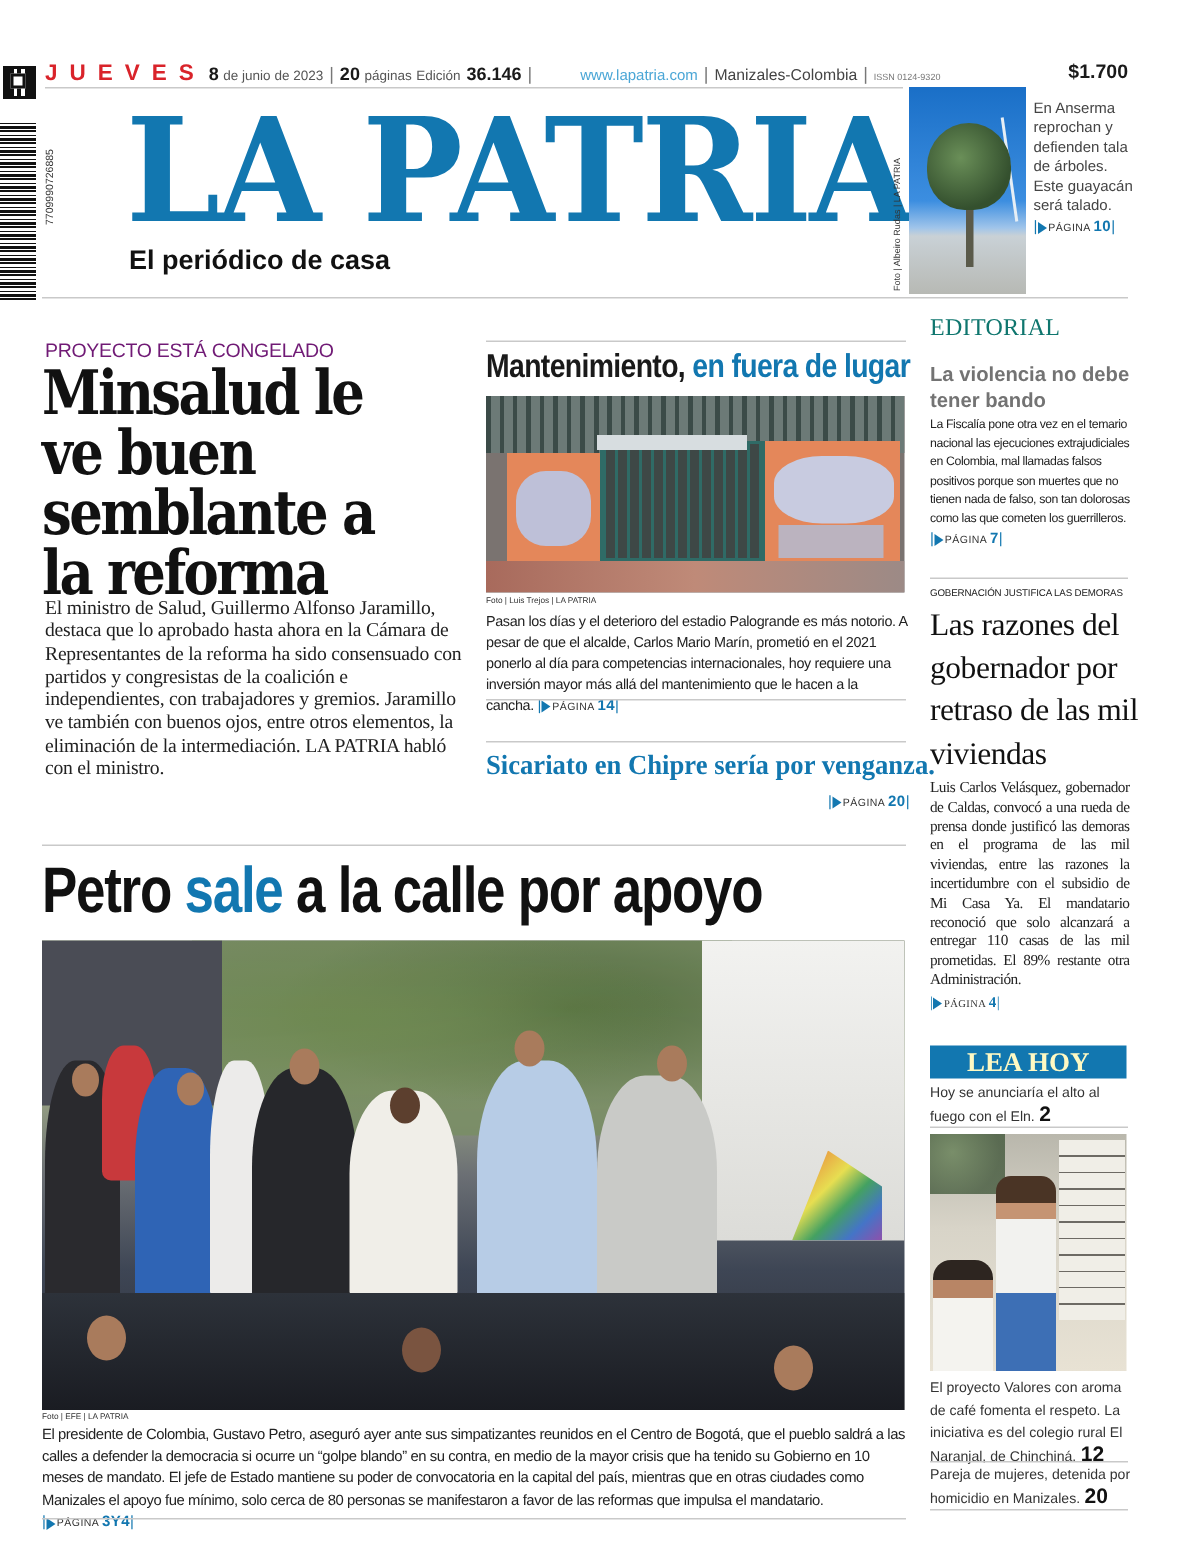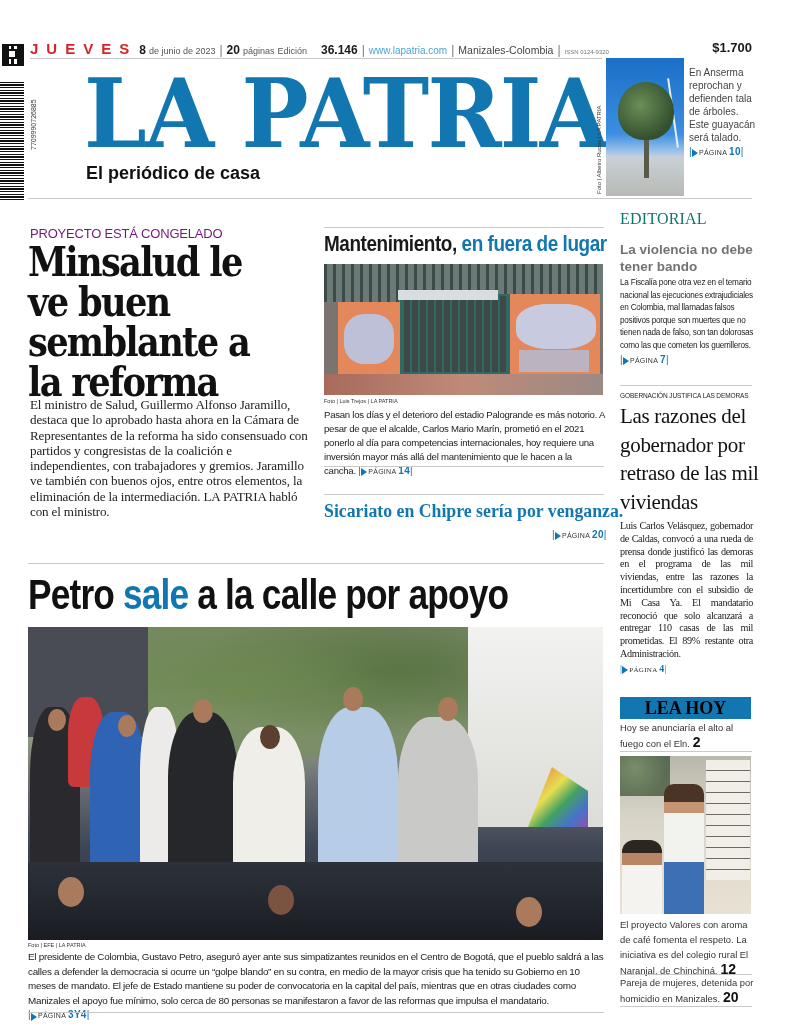--- a/index.html
+++ b/index.html
@@ -15,21 +15,21 @@
       linear-gradient(90deg, #111 0 30%, transparent 30% 40%, #111 40% 55%, transparent 55% 70%, #111 70% 100%),
       #fff;
     border: 2px solid #111; }
   .qr::after { content:""; position:absolute; left:3px; top:3px; width:6px; height:6px; background:#fff; border:2px solid #111; }
   .infobar { left: 30px; top: 40px; height: 18px; display: flex; align-items: baseline; white-space: nowrap; font-family: "Liberation Sans", sans-serif; }
   .infobar .day { color: #d9232a; font-weight: 900; font-size: 15px; letter-spacing: 8px; }
   .infobar .date-num { font-weight: bold; font-size: 12px; margin-left: 2px; }
   .infobar .small { font-size: 9px; color: #555; margin-left: 3px; }
   .infobar .sep { color: #777; font-size: 12px; margin: 0 4px; }
   .infobar .bold { font-weight: bold; font-size: 12px; }
-  .infobar .url { color: #4aa6d6; font-size: 10px; }
+  .infobar .url { color: #4aa6d6; font-size: 10px; margin-left: 28px; }
   .infobar .city { font-size: 10.5px; color: #444; }
   .infobar .issn { font-size: 6px; color: #777; }
   .price { right: 42px; top: 40px; font-weight: bold; font-size: 13px; }
 
   
   .barcode { left: 0; top: 82px; width: 24px; height: 118px;
     background: repeating-linear-gradient(180deg, #111 0 1px, #fff 1px 2px, #111 2px 4px, #fff 4px 5px, #111 5px 6px, #fff 6px 8px); }
   .barcode-num { left: 14px; top: 130px; font-size: 7px; color: #333; transform: rotate(-90deg); transform-origin: left top; white-space: nowrap; }
 
   
@@ -73,21 +73,21 @@
 
   
   .ed-kicker { left: 620px; top: 210px; font-family: "Liberation Serif", serif; font-size: 16px; color: #0f766e; letter-spacing: 0.2px; }
   .ed-head { left: 620px; top: 241px; width: 135px; font-weight: bold; font-size: 13.5px; line-height: 17px; color: #737373; }
   .ed-body { left: 620px; top: 277px; width: 135px; font-size: 8.2px; line-height: 12.5px; color: #222; letter-spacing: -0.25px; }
 
   .gob-kicker { left: 620px; top: 392px; font-size: 6.5px; color: #222; letter-spacing: -0.1px; white-space: nowrap; }
   .gob-head { left: 620px; top: 402px; width: 140px; font-family: "Liberation Serif", serif; font-size: 21px; line-height: 28.5px; color: #111; letter-spacing: -0.3px; }
   .gob-body { left: 620px; top: 520px; width: 133px; font-family: "Liberation Serif", serif; font-size: 10.2px; line-height: 12.8px; color: #222; letter-spacing: -0.35px; text-align: justify; }
 
-  .lea-hoy { left: 620px; top: 697px; width: 131px; height: 22px; background: #1277b0; color: #000000; font-family: "Liberation Serif", serif; font-weight: bold; font-size: 18px; text-align: center; line-height: 22px; }
+  .lea-hoy { left: 620px; top: 697px; width: 131px; height: 22px; background: #1277b0; color: #fef9c3; font-family: "Liberation Serif", serif; font-weight: bold; font-size: 18px; text-align: center; line-height: 22px; }
   .lea-item { left: 620px; width: 134px; font-size: 9.4px; line-height: 15px; color: #333; }
   .lea-item .n { font-weight: 900; font-size: 14px; color: #111; margin-left: 3px; }
   .lea-photo { left: 620px; top: 756px; width: 131px; height: 158px; background: linear-gradient(180deg, #b9b7ac 0%, #d8d4c8 40%, #e8e2d4 100%); overflow:hidden; }
   .lea-photo .board { position:absolute; left:86px; top:4px; width:44px; height:120px; background: repeating-linear-gradient(0deg, #f0eee7 0 10px, #6d6a64 10px 11px); }
   .lea-photo .boy { position:absolute; left:44px; top:28px; width:40px; height:130px; background: linear-gradient(180deg,#4a3425 0 14%, #c59473 14% 22%, #f2f2ef 22% 60%, #3d6fb5 60% 100%); border-radius: 10px 10px 0 0; }
   .lea-photo .girl { position:absolute; left:2px; top:84px; width:40px; height:74px; background: linear-gradient(180deg,#2d2520 0 18%, #b88565 18% 34%, #f4f3ef 34% 100%); border-radius: 12px 12px 0 0; }
   .lea-photo .plant { position:absolute; left:0; top:0; width:50px; height:40px; background: radial-gradient(circle at 30% 30%, #5b7a4b, #314a2b 70%); opacity:.7; }
 
   
   .petro-head { left: 28px; top: 570px; font-weight: bold; font-size: 43px; letter-spacing: -1px; transform: scaleX(0.82); transform-origin: left top; white-space: nowrap; color: #111; }
@@ -108,21 +108,21 @@
 
 <div class="abs qr"></div>
 <div class="abs infobar">
   <span class="day">JUEVES</span>
   <span class="date-num">8</span>
   <span class="small">de junio de 2023</span>
   <span class="sep">|</span>
   <span class="bold">20</span>
   <span class="small">páginas</span>
   <span class="small">Edición</span>
-  <span class="bold" style="margin-left:14px">36.146</span>
+  <span class="bold" style="margin-left:4px">36.146</span>
   <span class="sep">|</span>
   <span class="url">www.lapatria.com</span>
   <span class="sep">|</span>
   <span class="city">Manizales-Colombia</span>
   <span class="sep">|</span>
   <span class="issn">ISSN 0124-9320</span>
 </div>
 <div class="abs price">$1.700</div>
 <div class="rule" style="left:30px; top:58px; width:572px;"></div>
 

